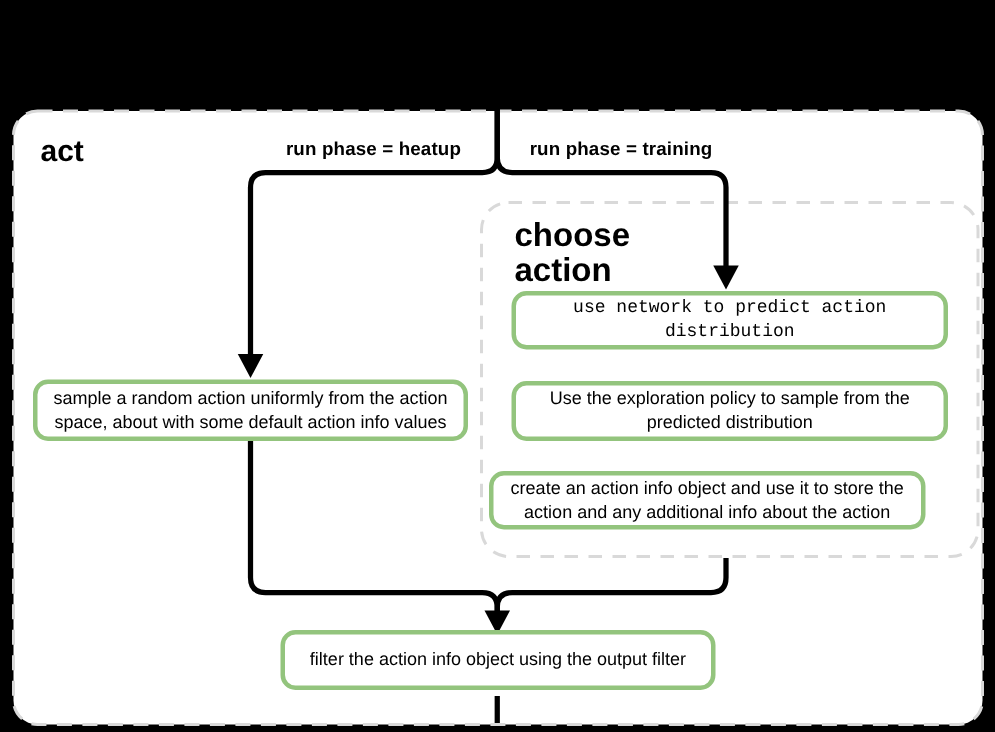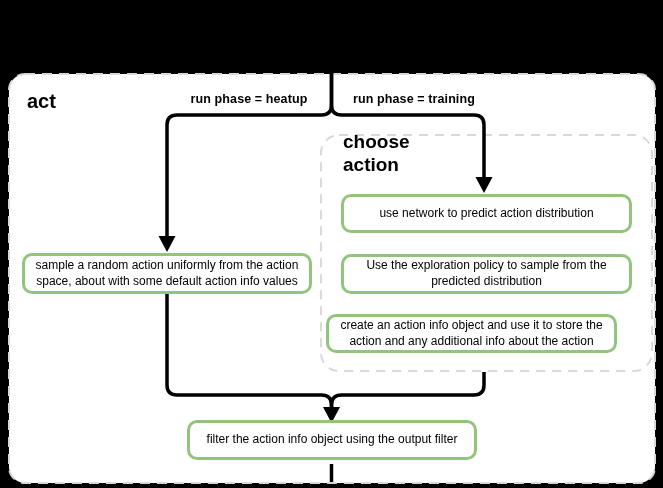--- a/index.html
+++ b/index.html
@@ -29,35 +29,35 @@
     font-size:20px;font-weight:bold;line-height:22px;
   }
   .branch-label{
     position:absolute;top:57px;width:130px;
     font-size:12.5px;font-weight:bold;line-height:13px;text-align:center;
     letter-spacing:0.1px;
   }
   .branch-label.heatup{left:184px;}
   .branch-label.training{left:349px;}
   .group-title{
-    position:absolute;left:343px;top:94px;width:85px;
-    font-size:19px;font-weight:bold;line-height:23px;
+    position:absolute;left:343px;top:109px;width:85px;
+    font-size:22px;font-weight:bold;line-height:23px;
   }
   .node{
     position:absolute;
     background:var(--panel,#fff);
     border:3px solid var(--box-border-green,#93c47d);
     border-radius:10px;
     display:flex;align-items:center;justify-content:center;
     text-align:center;
     font-size:12px;line-height:1.32;
     padding:2px 4px;
   }
   .node.sample{left:22px;top:217px;width:290px;height:41px;}
-  .node.network{left:341px;top:158px;width:291px;height:39px;}
+  .node.network{left:341px;top:158px;width:291px;height:39px;font-family:Liberation Mono, monospace;}
   .node.explore{left:341px;top:218px;width:291px;height:40px;text-align:center;}
   .node.createinfo{left:326px;top:278px;width:291px;height:39px;}
   .node.filter{left:187px;top:384px;width:290px;height:40px;}
 </style>
 </head>
 <body>
 
 <div class="stage">
 
   <svg class="lines" width="663" height="488" viewBox="0 0 663 488" aria-hidden="true">

